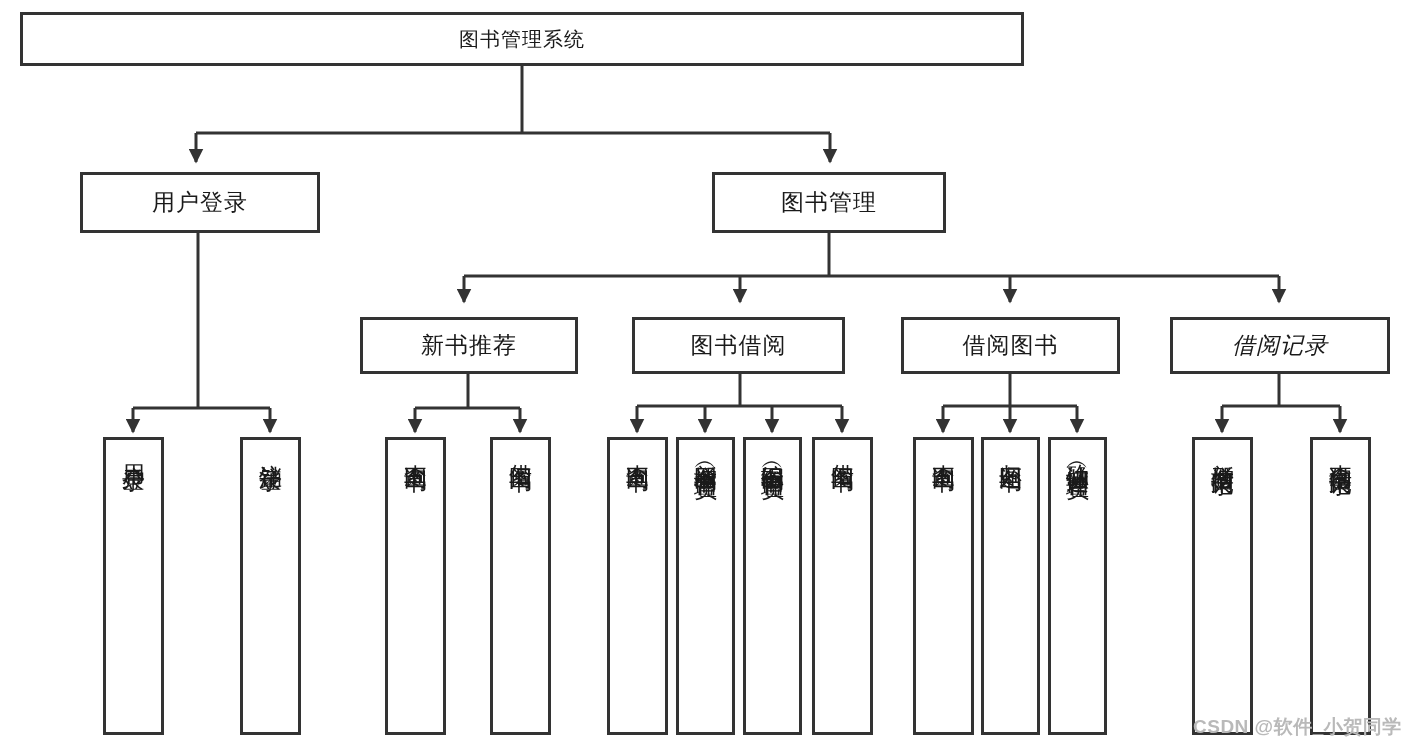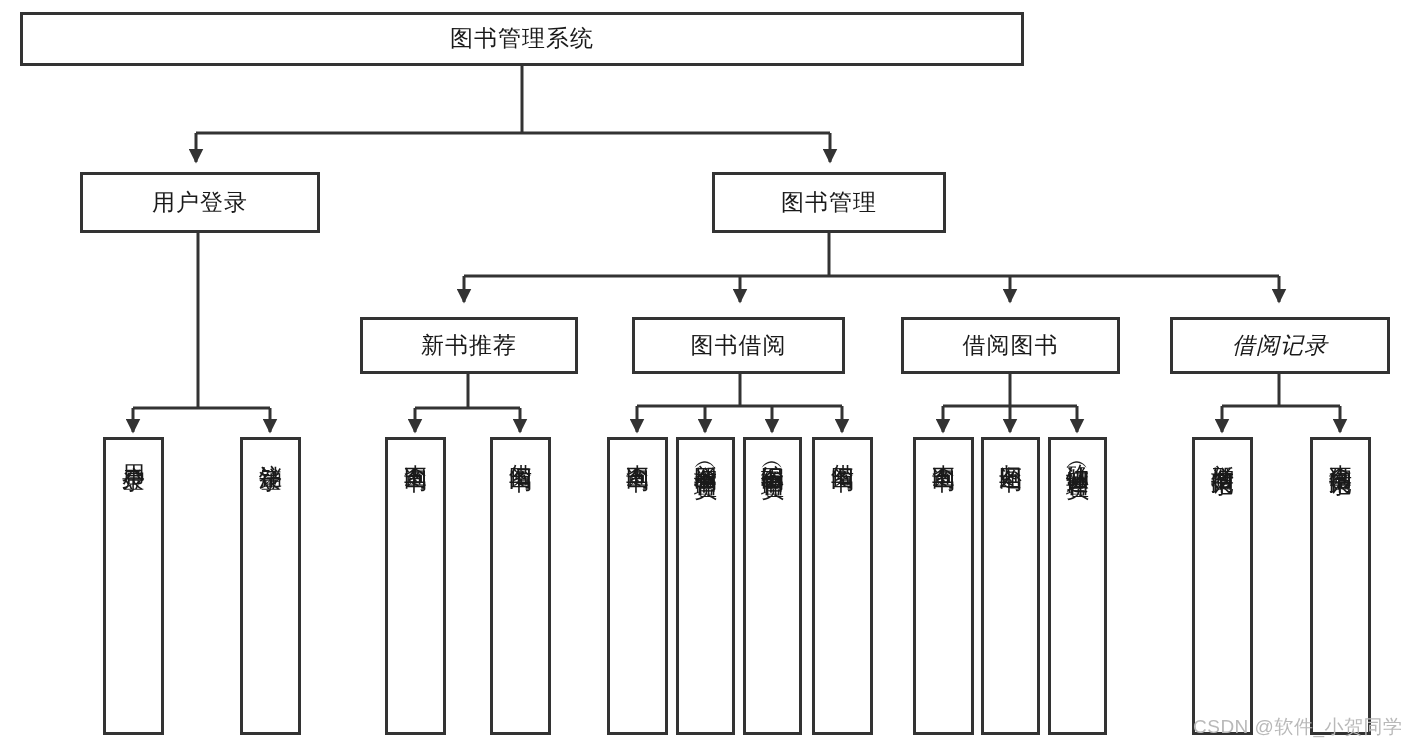--- a/index.html
+++ b/index.html
@@ -33,21 +33,21 @@
     align-items: center;
     justify-content: center;
     color: #1a1a1a;
   }
   .node.h {
     font-size: 23px;
     letter-spacing: 1px;
     line-height: 1.2;
   }
   .node.title {
-    font-size: 23px;
+    font-size: 20px;
   }
   .node.v {
     align-items: flex-start;
     justify-content: center;
     padding-top: 6px;
   }
   .vtext {
     writing-mode: vertical-rl;
     text-orientation: upright;
     font-size: 23px;
@@ -180,15 +180,15 @@
     <span class="vtext">确认归还（管理员）</span>
   </div>
 
   <div class="node v" style="left:1192px; top:437px; width:61px; height:298px;">
     <span class="vtext">新增借阅记录</span>
   </div>
   <div class="node v" style="left:1310px; top:437px; width:61px; height:298px;">
     <span class="vtext">查询借阅记录</span>
   </div>
 
-  <div class="watermark" style="left:1193px; top:714px;">CSDN @软件_小贺同学</div>
+  <div class="watermark" style="left:1193px; top:714px;font-weight:bold;">CSDN @软件_小贺同学</div>
 
 </div>
 
 </body></html>

